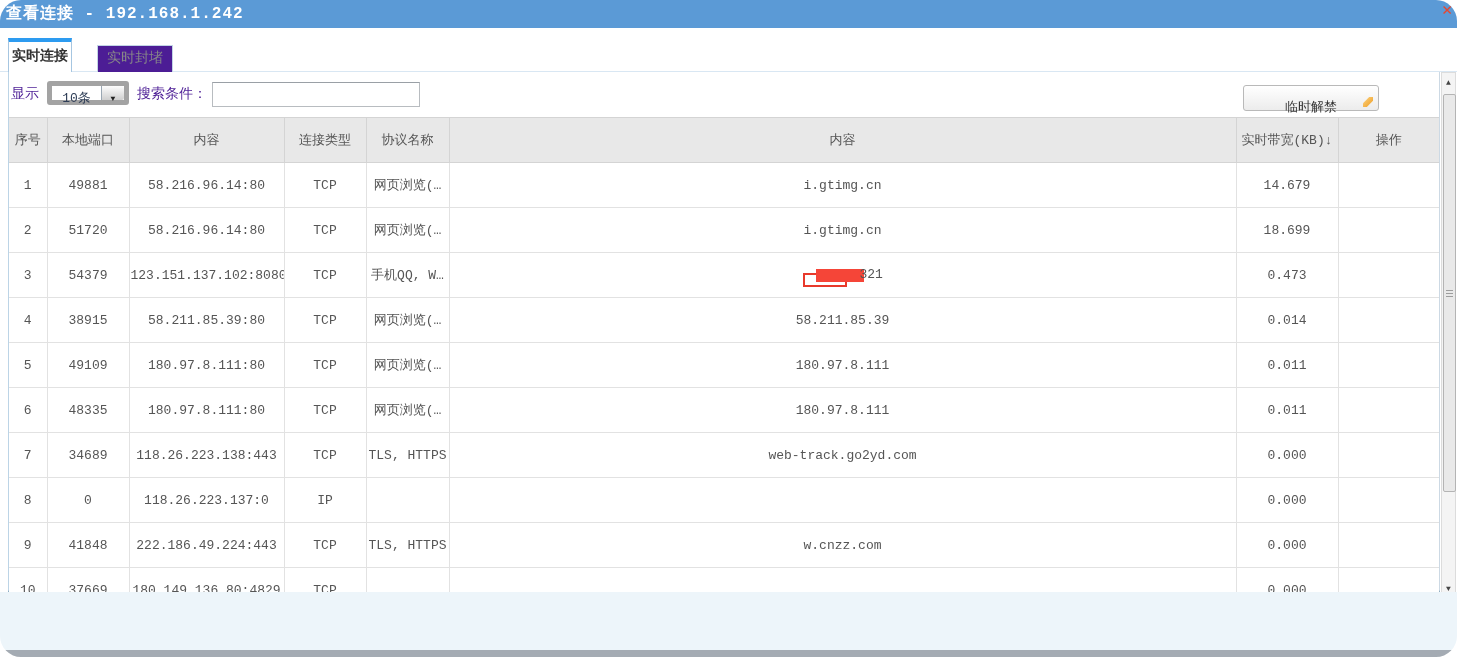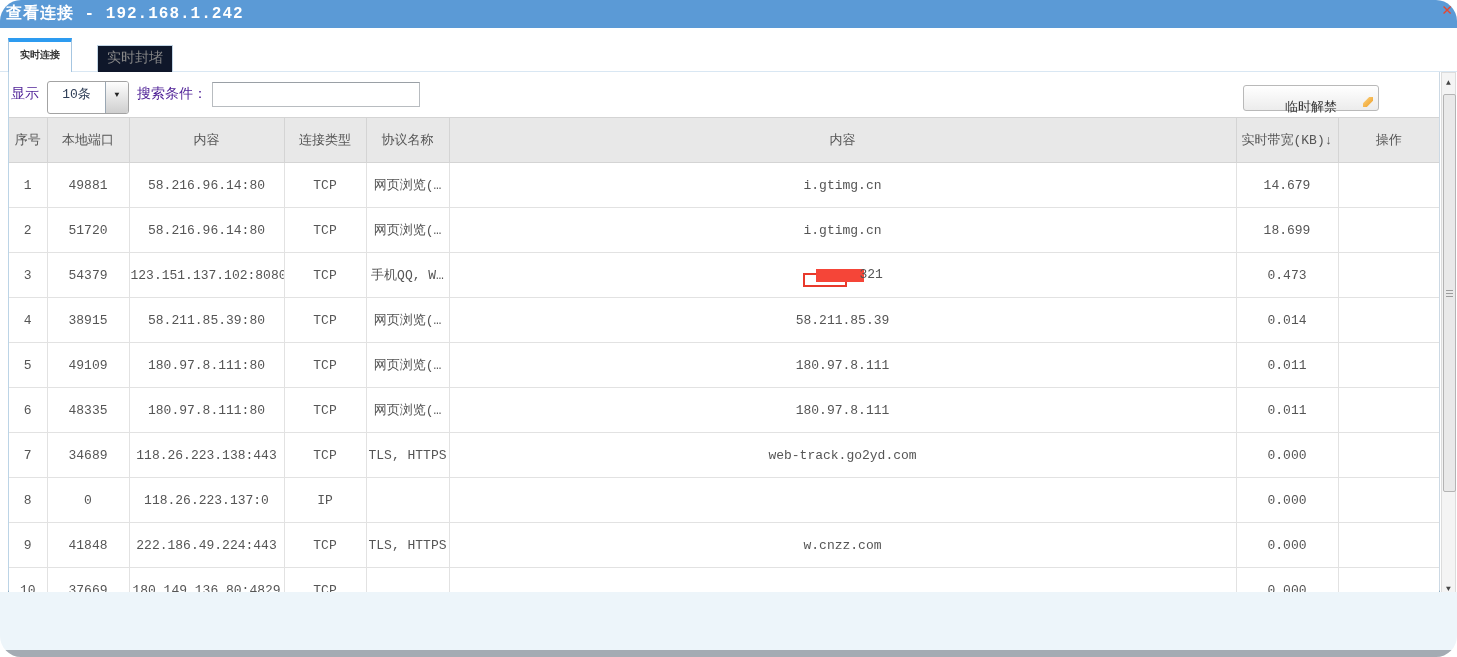--- a/index.html
+++ b/index.html
@@ -11,33 +11,33 @@
   .window{position:relative;width:1457px;height:657px;background:#fff;overflow:hidden;border-radius:21px;}
 
   
   .titlebar{position:absolute;top:0;left:0;right:0;height:28px;background:#5b9ad6;}
   .titlebar .title{position:absolute;left:6px;top:3px;color:#ffffff;font-weight:bold;font-size:16px;letter-spacing:1px;white-space:nowrap;}
   .titlebar .close{position:absolute;right:0px;top:0px;color:#e8472f;font-weight:bold;font-size:17px;line-height:22px;width:20px;text-align:center;cursor:pointer;}
 
   
   .tabstrip-line{position:absolute;top:71px;left:0;right:0;height:1px;background:#d9e7f3;}
   .tab{position:absolute;box-sizing:border-box;text-align:center;background:#ffffff;cursor:pointer;z-index:3;}
-  .tab-active{top:38px;left:8px;width:64px;height:34px;border:1px solid #a6c6e1;border-bottom:none;border-top:4px solid #2d9bf0;font-weight:bold;color:#333;font-size:10px;line-height:28px;}
-  .tab-inactive{top:45px;left:97px;width:76px;height:27px;border:1px solid #c2d5e5;border-bottom:none;background:#0f172a;color:#888;font-size:14px;line-height:25px;}
+  .tab-active{top:38px;left:8px;width:64px;height:34px;border:1px solid #a6c6e1;border-bottom:none;border-top:4px solid #2d9bf0;font-weight:bold;color:#333;font-size:14px;line-height:28px;}
+  .tab-inactive{top:45px;left:97px;width:76px;height:27px;border:1px solid #c2d5e5;border-bottom:none;background:#4c1d95;color:#888;font-size:14px;line-height:25px;}
 
   
   .panel{position:absolute;top:72px;left:8px;width:1430px;height:518px;background:#fff;box-sizing:content-box;
          border-left:1px solid #bcd4e6;border-right:1px solid #ccd9e4;border-bottom:2px solid #7e9fb4;}
 
   
   .toolbar{position:absolute;top:0;left:0;right:0;height:45px;background:#fff;}
   .tb-label{position:absolute;top:13px;font-size:14px;color:#4c1d95;white-space:nowrap;}
   .lbl-display{left:2px;}
   .lbl-search{left:128px;}
-  .select{position:absolute;left:38px;top:9px;width:82px;height:33px;border:1px solid #a3a3a3;border-radius:3px;background:#fff;display:flex;align-items:stretch;box-sizing:border-box;cursor:pointer;}
+  .select{position:absolute;left:38px;top:9px;width:82px;height:24px;border:5px solid #a3a3a3;border-radius:3px;background:#fff;display:flex;align-items:stretch;box-sizing:border-box;cursor:pointer;}
   .select-value{flex:1;font-size:13px;color:#2f3e57;text-align:center;line-height:25px;}
   .select-btn{width:22px;border-left:1px solid #9aa7b3;background:linear-gradient(#fdfdfd,#cfcfcf);color:#222;font-size:8px;text-align:center;line-height:25px;border-radius:0 2px 2px 0;}
   .search-input{position:absolute;left:203px;top:10px;width:208px;height:25px;box-sizing:border-box;border:1px solid #b8bcc0;border-top-color:#9aa0a6;background:#fff;font-size:13px;padding:0 4px;outline:none;}
   .unban-btn{position:absolute;right:60px;top:13px;width:136px;height:22px;box-sizing:border-box;border:1px solid #b9b9b9;border-radius:3px;background:linear-gradient(#ffffff,#ececec);font-size:13px;color:#333;text-align:center;line-height:19px;cursor:pointer;font-family:inherit;padding:12px;}
   .pencil-icon{position:absolute;right:5px;bottom:3px;width:10px;height:10px;background:linear-gradient(135deg,#fcd483,#ee9b1f);clip-path:polygon(0 100%,0 62%,62% 0,100% 0,100% 38%,38% 100%);}
 
   
   table{position:absolute;top:45px;left:0;width:1430px;border-collapse:collapse;table-layout:fixed;}
   th{height:42px;background:#e8e8e8;border:1px solid #d4d4d4;border-left:none;color:#555;font-weight:normal;font-size:13px;white-space:nowrap;overflow:hidden;cursor:pointer;}
   th:last-child{border-right:none;}

